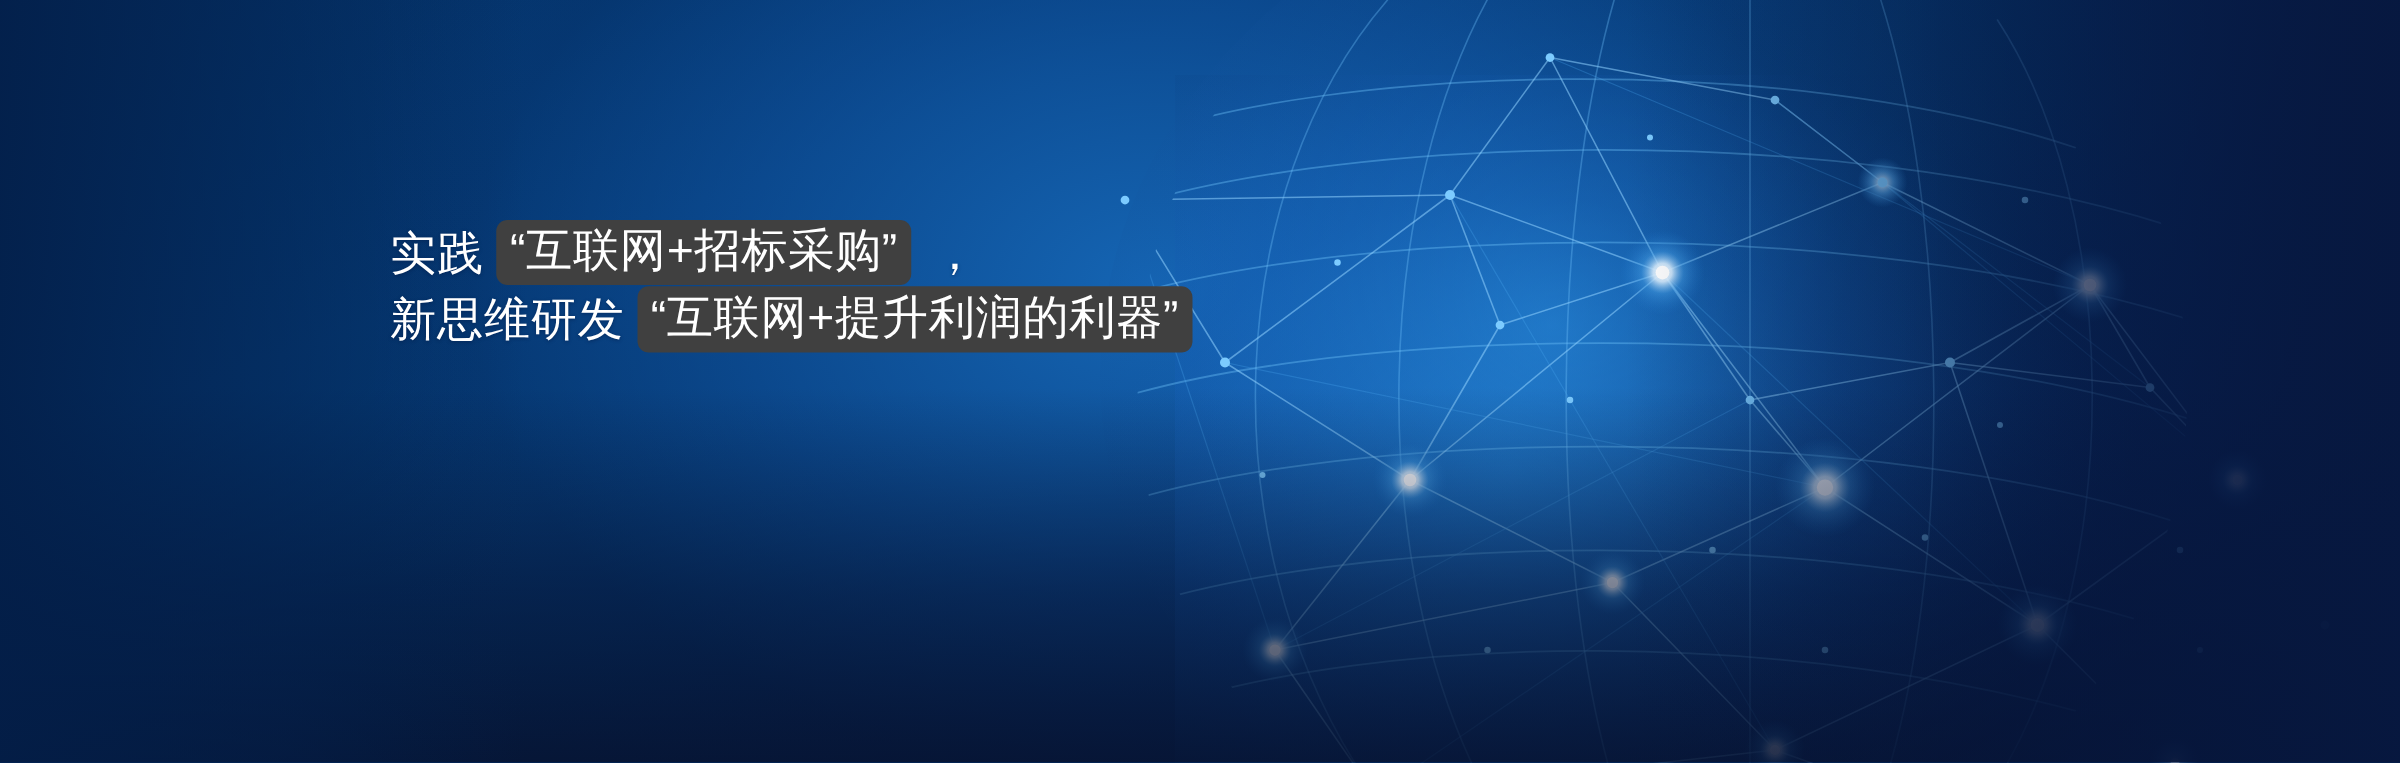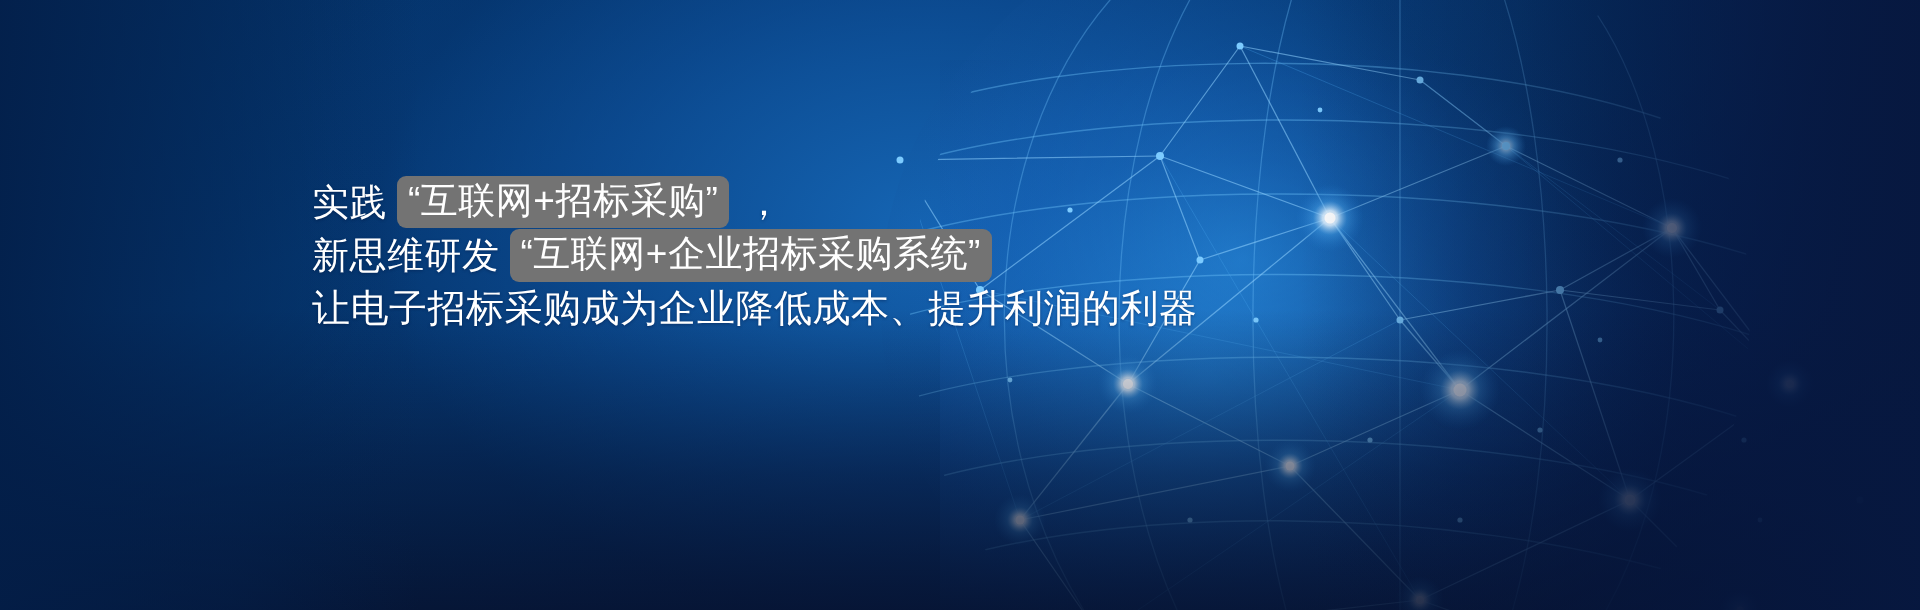--- a/index.html
+++ b/index.html
@@ -58,21 +58,21 @@
     letter-spacing:0.5px;
     text-shadow:0 1px 3px rgba(0,20,60,0.45);
   }
   .line1{margin-bottom:1px;}
   .line2{margin-bottom:7px;}
   .line3{font-size:38px;}
 
   .plain{font-weight:400;}
   .pill{
     display:inline-block;
-    background:#737373;
+    background:#404040;
     color:#ffffff;
     border-radius:9px;
     padding:6px 11px 8px 11px;
     font-size:37px;
     line-height:1.04;
     letter-spacing:0.5px;
     text-shadow:none;
   }
   .gap-sm{display:inline-block;width:10px;}
   .gap-md{display:inline-block;width:12px;}
@@ -265,22 +265,19 @@
       <span class="plain">实践</span>
       <span class="gap-sm"></span>
       <span class="pill">“互联网+招标采购”</span>
       <span class="gap-md"></span>
       <span class="comma">，</span>
     </div>
 
     <div class="line line2">
       <span class="plain">新思维研发</span>
       <span class="gap-sm"></span>
-      <span class="pill">“互联网+企业招标采购系统”</span>
+      <span class="pill">“互联网+提升利润的利器”</span>
     </div>
 
-    <div class="line line3">
-      <span class="plain">让电子招标采购成为企业降低成本、提升利润的利器</span>
-    </div>
 
   </div>
 
 </div>
 
 </body></html>

